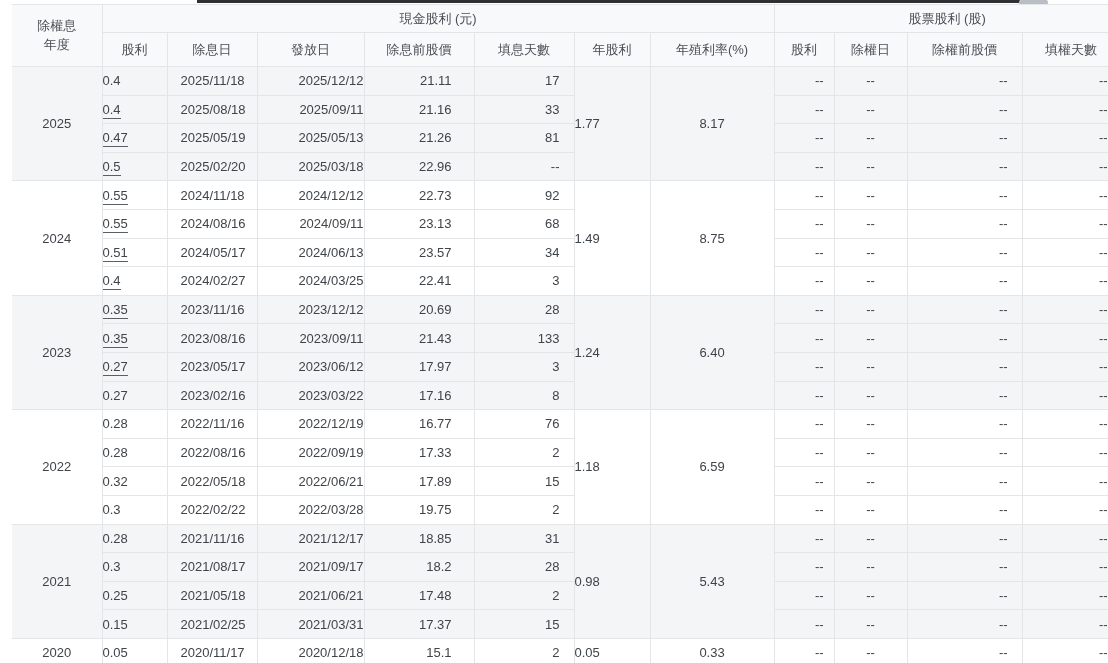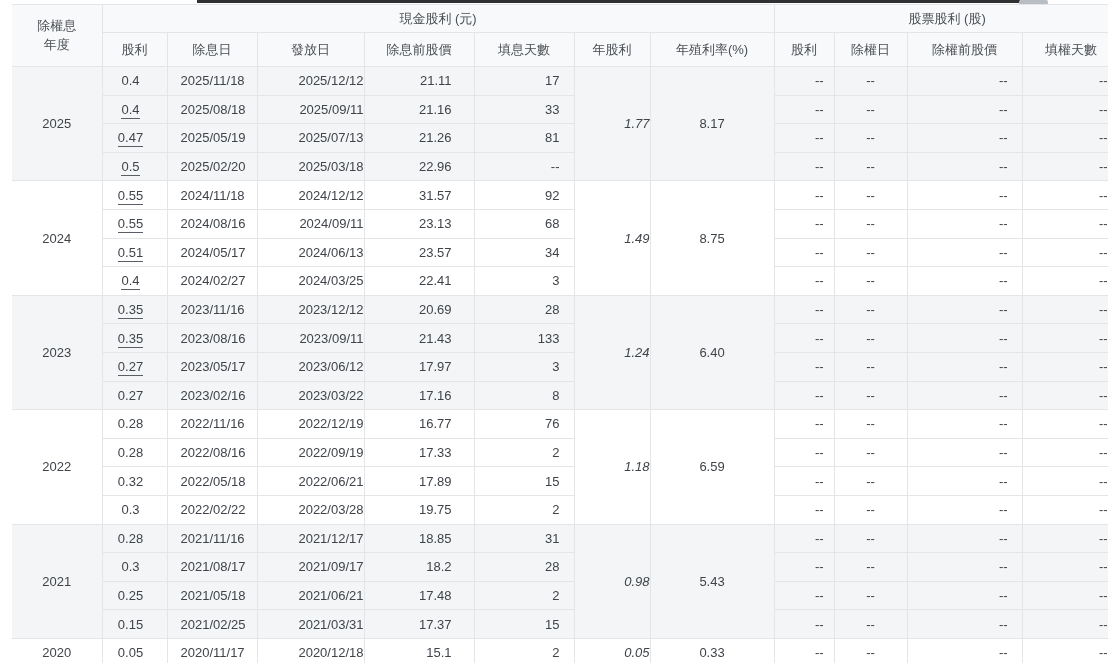--- a/index.html
+++ b/index.html
@@ -31,26 +31,26 @@
     text-align: center;
   }
   .hrow1 { height: 28px; }
   .hrow2 { height: 34px; }
   .corner { line-height: 1.45; }
   .body-row { height: 28.6px; background: #ffffff; }
   .body-row.shaded, .body-row.shaded td { background: #f4f5f6; }
   .body-row td { background: #ffffff; }
   
   .c0 { text-align: center; }
-  .c1 { text-align: center; padding-right: 8px; }
+  .c1 { text-align: left; padding-right: 8px; }
   .c2 { text-align: left;  padding-left: 13px; }
   .c3 { text-align: right;  padding-left: 13px; }
   .c4 { text-align: right; padding-right: 22px; }
   .c5 { text-align: right; padding-right: 14px; }
-  .c6 { text-align: right; font-style: italic; }
+  .c6 { text-align: left; }
   .c7 { text-align: center; }
   .c8 { text-align: right; padding-right: 10px; }
   .c9 { text-align: center; }
   .c10 { text-align: right; padding-right: 14px; }
   .c11 { text-align: right; padding-right: 12px; }
   .lnk {
     color: #3f444a; text-decoration: none; cursor: pointer;
     border-bottom: 1px solid #5a5f66; padding-bottom: 1px;
   }
 </style>
@@ -120,21 +120,21 @@
         <td class="c4">21.16</td>
         <td class="c5">33</td>
         <td class="c8">--</td>
         <td class="c9">--</td>
         <td class="c10">--</td>
         <td class="c11">--</td>
       </tr>
       <tr class="body-row shaded">
         <td class="c1"><span class="lnk">0.47</span></td>
         <td class="c2">2025/05/19</td>
-        <td class="c3">2025/07/13</td>
+        <td class="c3">2025/05/13</td>
         <td class="c4">21.26</td>
         <td class="c5">81</td>
         <td class="c8">--</td>
         <td class="c9">--</td>
         <td class="c10">--</td>
         <td class="c11">--</td>
       </tr>
       <tr class="body-row shaded">
         <td class="c1"><span class="lnk">0.5</span></td>
         <td class="c2">2025/02/20</td>
@@ -144,21 +144,21 @@
         <td class="c8">--</td>
         <td class="c9">--</td>
         <td class="c10">--</td>
         <td class="c11">--</td>
       </tr>
       <tr class="body-row">
         <td class="c0" rowspan="4">2024</td>
         <td class="c1"><span class="lnk">0.55</span></td>
         <td class="c2">2024/11/18</td>
         <td class="c3">2024/12/12</td>
-        <td class="c4">31.57</td>
+        <td class="c4">22.73</td>
         <td class="c5">92</td>
         <td class="c6" rowspan="4">1.49</td>
         <td class="c7" rowspan="4">8.75</td>
         <td class="c8">--</td>
         <td class="c9">--</td>
         <td class="c10">--</td>
         <td class="c11">--</td>
       </tr>
       <tr class="body-row">
         <td class="c1"><span class="lnk">0.55</span></td>

